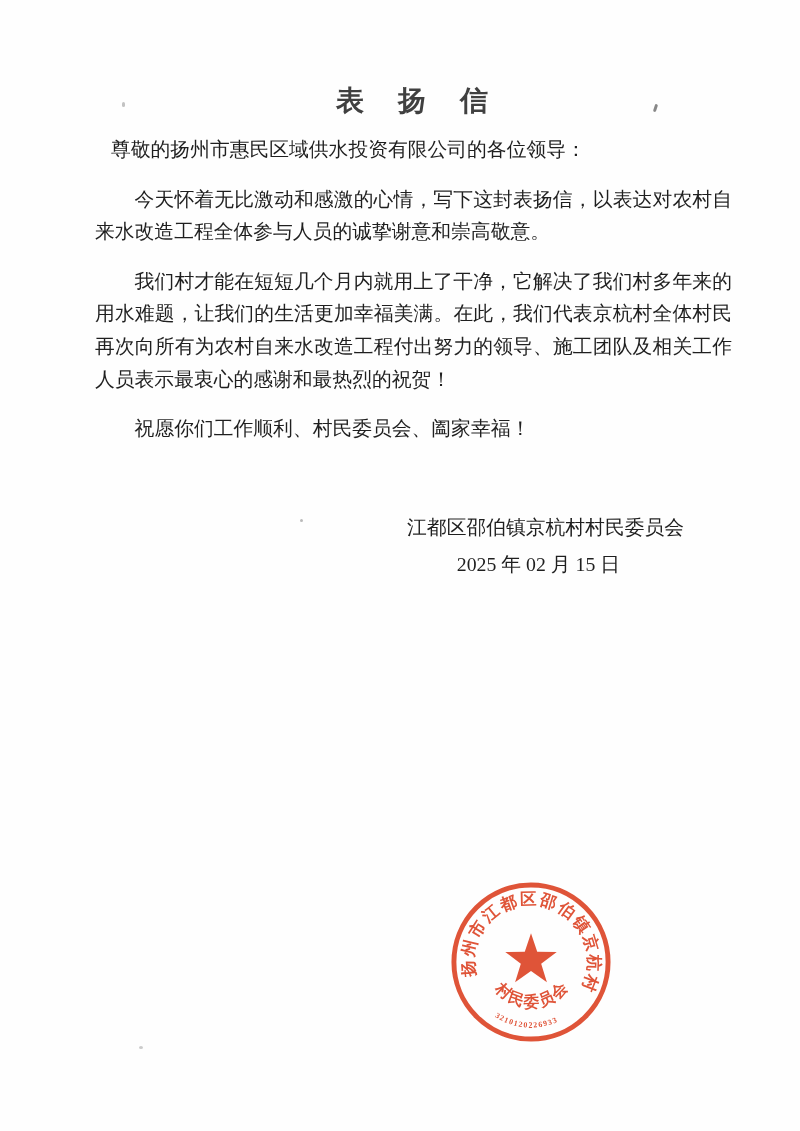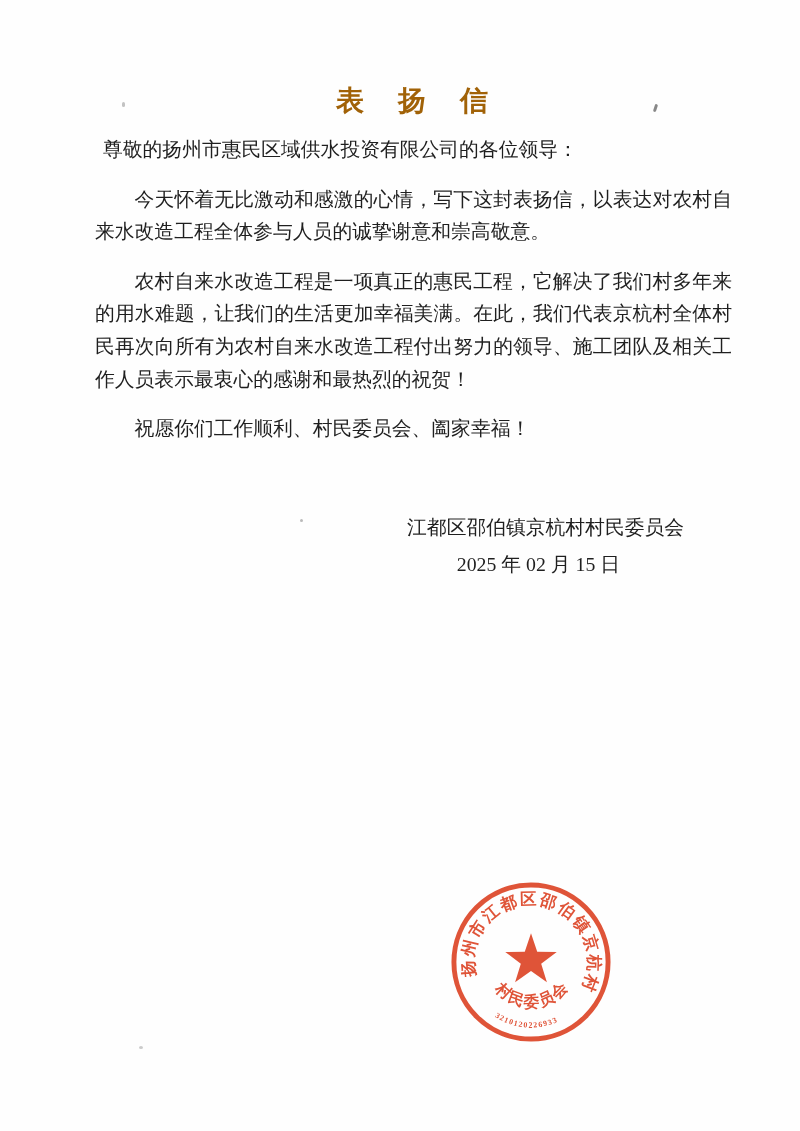--- a/index.html
+++ b/index.html
@@ -17,25 +17,25 @@
     left: 95px;
     top: 84px;
     width: 637px;
   }
   .title {
     margin: 0 0 15px 0;
     text-align: center;
     font-size: 28px;
     font-weight: 600;
     letter-spacing: 3px;
-    color: #a16207;
+    color: #404040;
     line-height: 34px;
   }
   .salutation {
-    margin: 0 0 6px 8px;
+    margin: 0 0 6px 16px;
     font-size: 19.8px;
     line-height: 32.6px;
     text-align: justify;
   }
   .para {
     margin: 17px 0 6px 0;
     font-size: 19.8px;
     line-height: 32.6px;
     text-indent: 2em;
     text-align: justify;
@@ -94,21 +94,21 @@
 <body>
 
 <div class="page">
 
   <div class="content">
     <h1 class="title">表　扬　信</h1>
 
     <p class="salutation">尊敬的扬州市惠民区域供水投资有限公司的各位领导：</p>
 
     <p class="para">今天怀着无比激动和感激的心情，写下这封表扬信，以表达对农村自来水改造工程全体参与人员的诚挚谢意和崇高敬意。</p>
-    <p class="para">农村自来水改造工程是一项真正的惠民工程，它解决了我们村多年来的用水难题，让我们的生活更加幸福美满。在此，我们代表京杭村全体村民再次向所有为农村自来水改造工程付出努力的领导、施工团队及相关工作人员表示最衷心的感谢和最热烈的祝贺！</p>
+    <p class="para">我们村才能在短短几个月内就用上了干净，它解决了我们村多年来的用水难题，让我们的生活更加幸福美满。在此，我们代表京杭村全体村民再次向所有为农村自来水改造工程付出努力的领导、施工团队及相关工作人员表示最衷心的感谢和最热烈的祝贺！</p>
     <p class="para">祝愿你们工作顺利、村民委员会、阖家幸福！</p>
 
     <div class="sig-block">
       <div class="signature">江都区邵伯镇京杭村村民委员会</div>
       <div class="date">2025 年 02 月 15 日</div>
     </div>
   </div>
 
   <div class="stamp">
     <svg viewBox="0 0 200 200" xmlns="http://www.w3.org/2000/svg">

